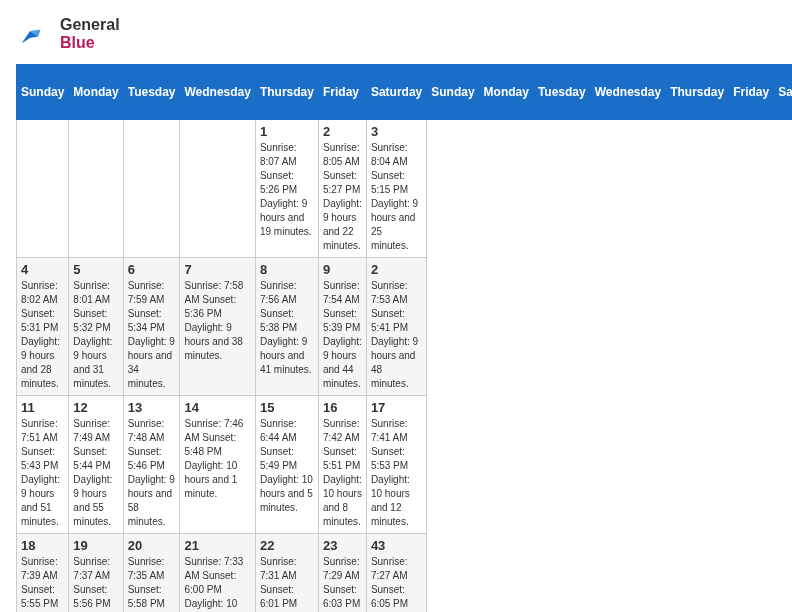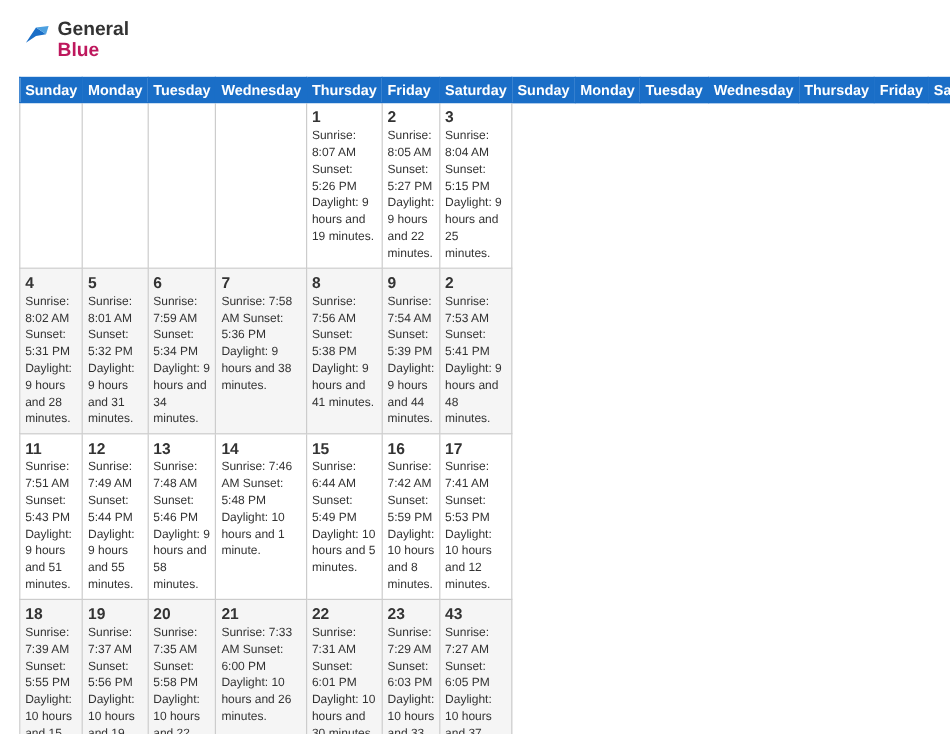--- a/index.html
+++ b/index.html
@@ -11,22 +11,22 @@
       padding: 16px;
     }
     .header {
       display: flex;
       justify-content: space-between;
       align-items: flex-start;
       margin-bottom: 12px;
     }
     .logo {
       display: flex;
-      align-items: flex-start;
-      gap: 4px;
+      align-items: flex-end;
+      gap: 16px;
     }
     .logo-bird {
       width: 28px;
       height: 28px;
     }
     .title-section {
       text-align: right;
     }
     .month-title {
       font-size: 32px;
@@ -38,21 +38,21 @@
       color: #555;
     }
     table {
       width: 100%;
       border-collapse: collapse;
       font-size: 11px;
     }
     th {
       background-color: #1a6ec7;
       color: #fff;
-      padding: 3px 4px;
+      padding: 20px 4px;
       text-align: left;
       font-size: 12px;
       font-weight: bold;
       border: 1px solid #1a6ec7;
     }
     td {
       border: 1px solid #ccc;
       vertical-align: top;
       padding: 4px;
       height: 90px;
@@ -231,21 +231,21 @@
         <td>
           <span class="day-number">15</span>
           <div class="day-info">Sunrise: 6:44 AM
 Sunset: 5:49 PM
 Daylight: 10 hours
 and 5 minutes.</div>
         </td>
         <td>
           <span class="day-number">16</span>
           <div class="day-info">Sunrise: 7:42 AM
-Sunset: 5:59 PM
+Sunset: 5:51 PM
 Daylight: 10 hours
 and 8 minutes.</div>
         </td>
         <td>
           <span class="day-number">17</span>
           <div class="day-info">Sunrise: 7:41 AM
 Sunset: 5:53 PM
 Daylight: 10 hours
 and 12 minutes.</div>
         </td>

